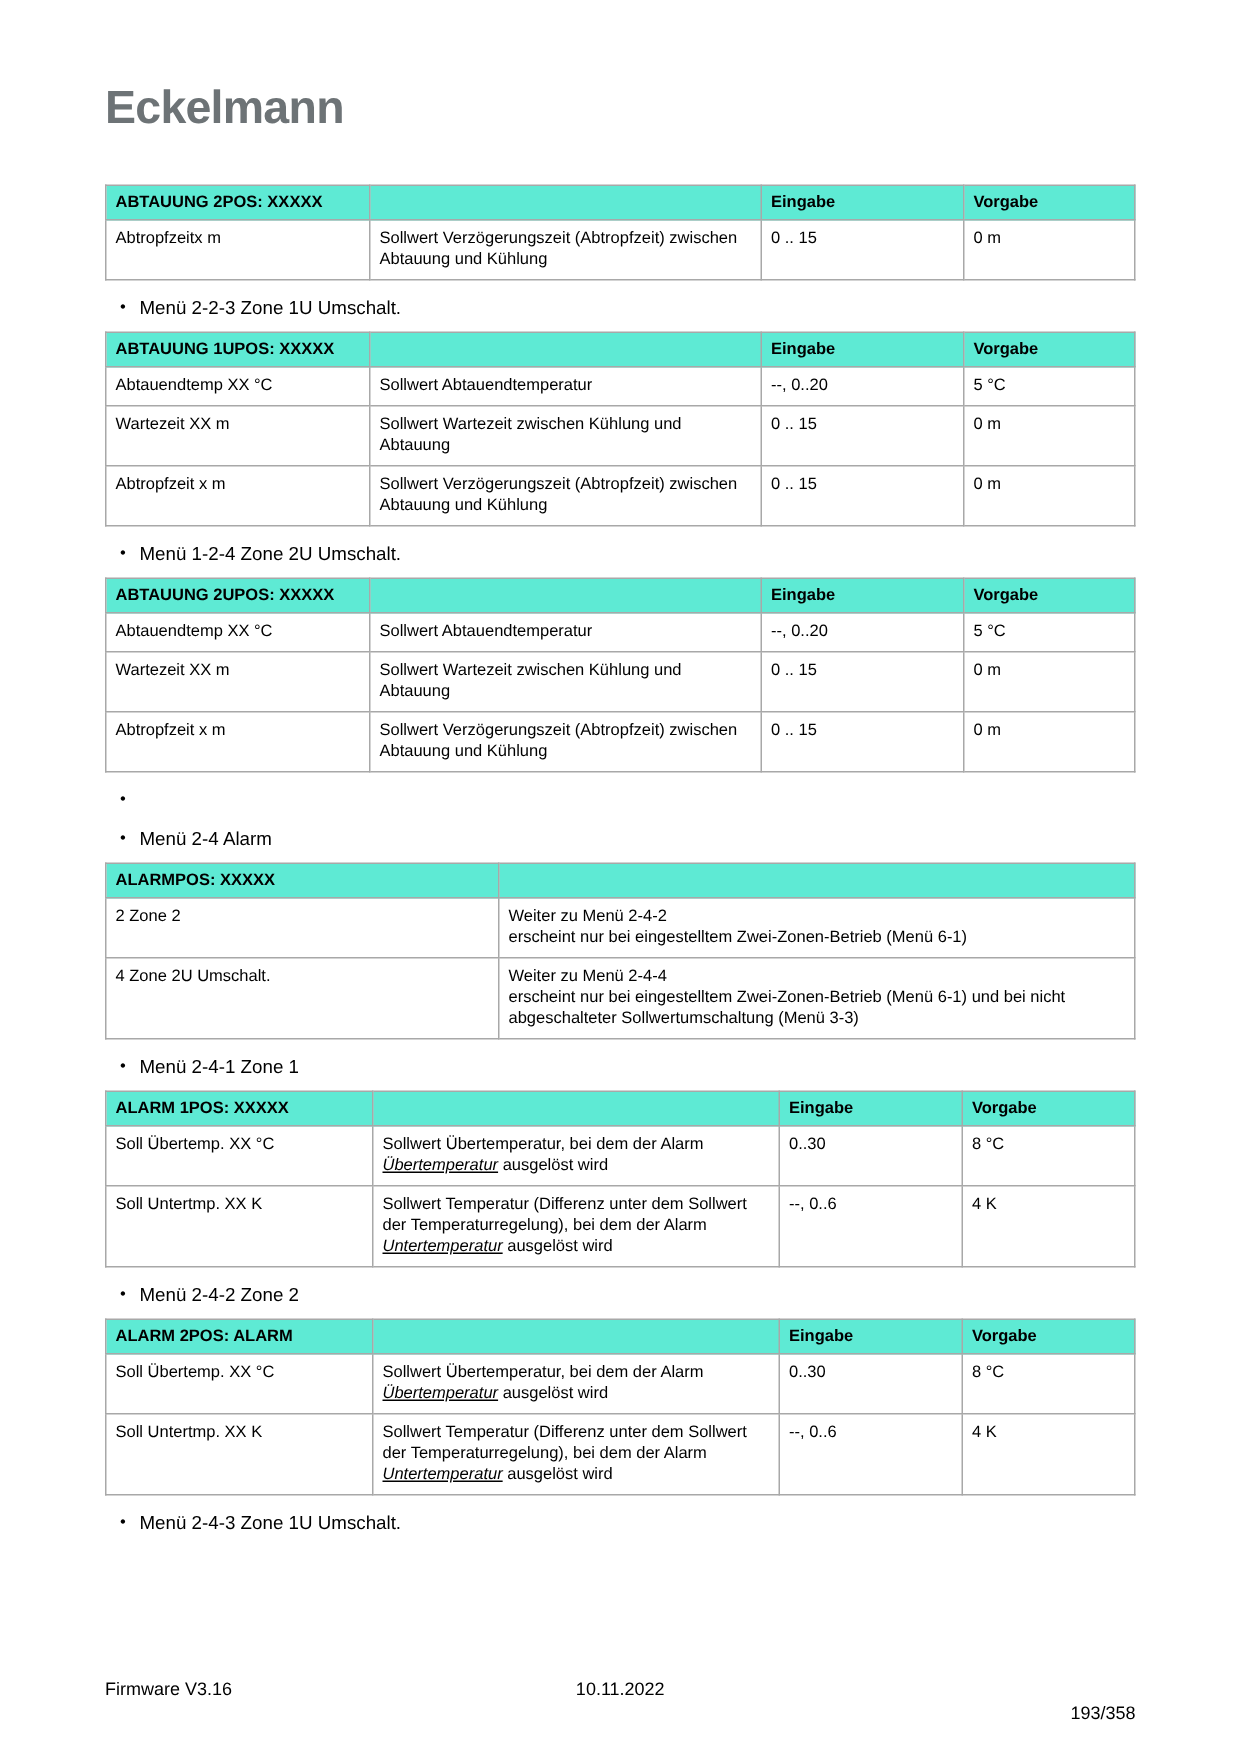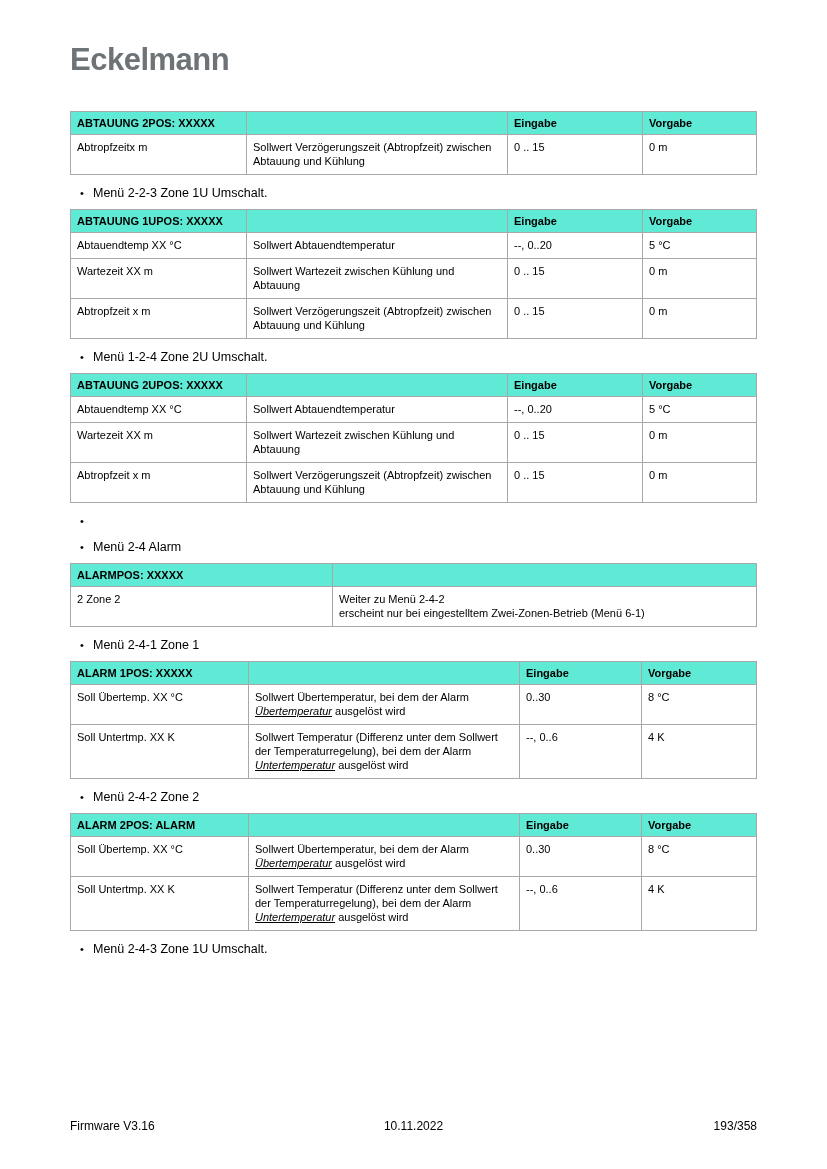--- a/index.html
+++ b/index.html
@@ -1,20 +1,20 @@
 <!DOCTYPE html>
 <html><head>
 <meta charset="utf-8">
 <style>
   html,body { margin:0; padding:0; background:#ffffff; }
   .page {
     position:relative; width:827px; height:1169px; background:#ffffff;
     font-family:"Liberation Sans", sans-serif; color:#000; overflow:hidden;
   }
-  .content { position:absolute; left:70px; top:44px; width:686px; }
+  .content { position:absolute; left:70px; top:56px; width:686px; }
   .logo {
     font-size:31px; font-weight:bold; color:#6d7376;
     letter-spacing:-0.5px; line-height:32px; margin:0 0 35px 0;
   }
   table.tbl {
     border-collapse:collapse; table-layout:fixed; width:686px;
     font-size:11px; margin:0 0 10px 0;
   }
   .tbl th, .tbl td {
     border:1px solid #a8a8a8; text-align:left; vertical-align:top;
@@ -26,21 +26,21 @@
   .bullet {
     display:flex; margin:10px 0 8px 10px; font-size:12.5px; line-height:16px;
   }
   .bullet .dot { width:13px; flex:0 0 13px; font-size:11px; line-height:16px; }
   .footer {
     position:absolute; left:70px; width:687px; top:1119px;
     font-size:12px; line-height:14px;
   }
   .f-left { position:absolute; left:0; }
   .f-center { position:absolute; left:50%; transform:translateX(-50%); }
-  .f-right { position:absolute; right:0; }
+  .f-right { position:absolute; right:0;margin-top:16px; }
 </style>
 </head>
 <body>
 
 <div class="page">
   <div class="content">
 
     <div class="logo">Eckelmann</div>
 
     <table class="tbl">
@@ -171,20 +171,27 @@
           <th>ALARMPOS: XXXXX</th>
           <th></th>
         </tr>
       </thead>
       <tbody>
         <tr>
           <td>2 Zone 2</td>
           <td>
             <div>Weiter zu Menü 2-4-2</div>
             <div>erscheint nur bei eingestelltem Zwei-Zonen-Betrieb (Menü 6-1)</div>
+          </td>
+        </tr>
+        <tr>
+          <td>4 Zone 2U Umschalt.</td>
+          <td>
+            <div>Weiter zu Menü 2-4-4</div>
+            <div>erscheint nur bei eingestelltem Zwei-Zonen-Betrieb (Menü 6-1) und bei nicht abgeschalteter Sollwertumschaltung (Menü 3-3)</div>
           </td>
         </tr>
       </tbody>
     </table>
 
     <div class="bullet">
       <span class="dot">•</span>
       <span>Menü 2-4-1 Zone 1</span>
     </div>
 

